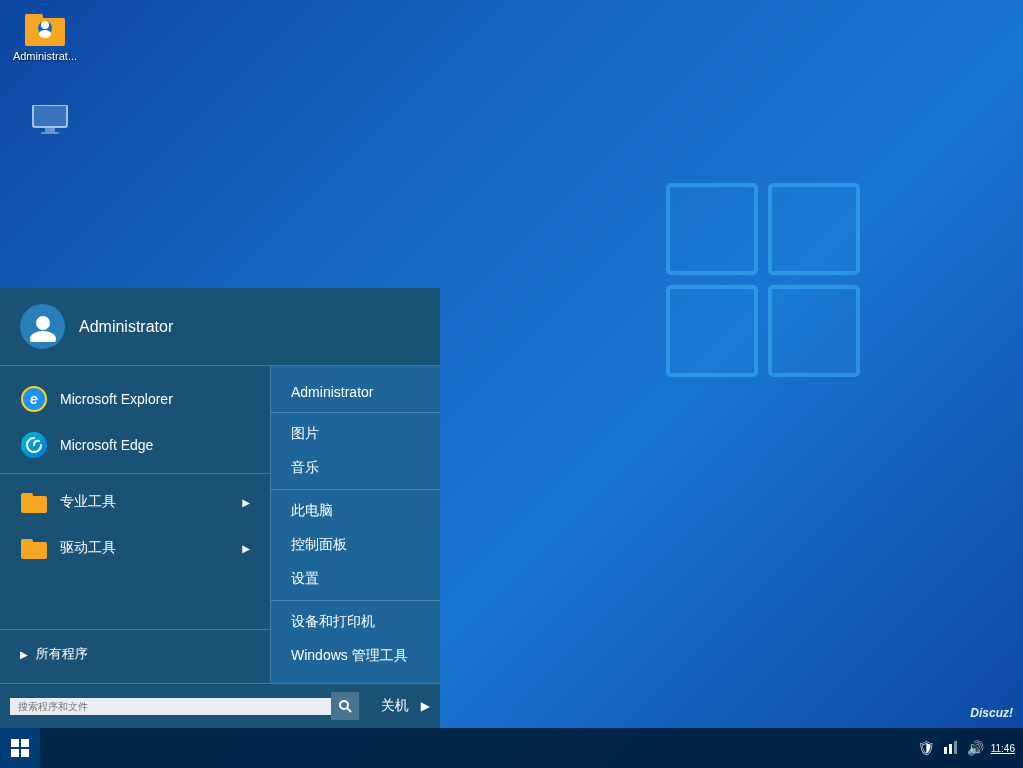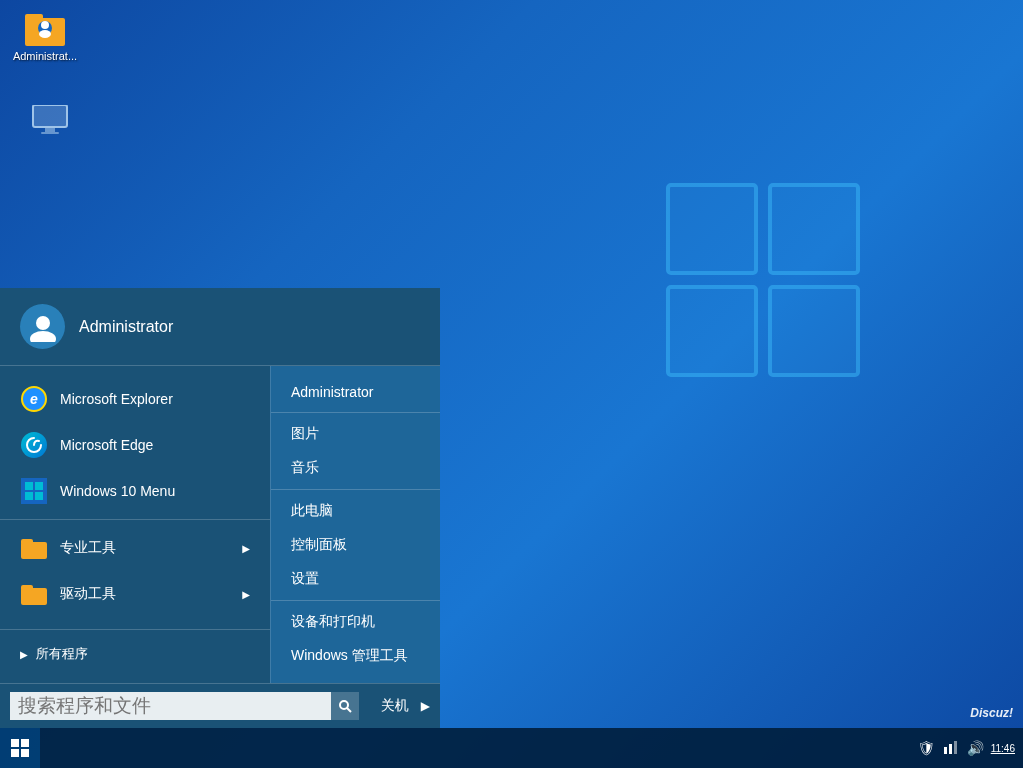--- a/index.html
+++ b/index.html
@@ -217,26 +217,26 @@
     
     .search-bar {
       display: flex;
       align-items: center;
       padding: 8px 10px;
       background: #1a5276;
       border-top: 1px solid rgba(255,255,255,0.2);
     }
     .search-input {
       flex: 1;
-      height: 28px;
+      height: 17px;
       background: rgba(255,255,255,0.9);
       border: none;
       outline: none;
       padding: 8px 8px;
-      font-size: 19px;
+      font-size: 10px;
       color: #333;
     }
     .search-btn {
       width: 28px;
       height: 28px;
       background: rgba(255,255,255,0.2);
       border: none;
       cursor: pointer;
       display: flex;
       align-items: center;
@@ -404,33 +404,20 @@
             <div class="edge-icon">
               <svg width="18" height="18" viewBox="0 0 18 18">
                 <path d="M9 2C5 2 2 5 2 9s3 7 7 7 7-3 7-7" stroke="white" stroke-width="2" fill="none" stroke-linecap="round"></path>
                 <path d="M9 9 C9 6 11 4 14 5" stroke="white" stroke-width="2" fill="none" stroke-linecap="round"></path>
               </svg>
             </div>
           </div>
           <span>Microsoft Edge</span>
         </div>
 
-        <div class="menu-item">
-          <div class="item-icon">
-            <div class="winmenu-icon">
-              <svg width="20" height="20" viewBox="0 0 20 20">
-                <rect x="1" y="1" width="8" height="8" fill="#00bcd4"></rect>
-                <rect x="11" y="1" width="8" height="8" fill="#00bcd4"></rect>
-                <rect x="1" y="11" width="8" height="8" fill="#00bcd4"></rect>
-                <rect x="11" y="11" width="8" height="8" fill="#00bcd4"></rect>
-              </svg>
-            </div>
-          </div>
-          <span>Windows 10 Menu</span>
-        </div>
 
         <div class="menu-separator"></div>
 
         <div class="menu-item">
           <div class="item-icon">
             <svg width="26" height="22" viewBox="0 0 26 22">
               <rect x="0" y="5" width="26" height="17" rx="2" fill="#f5a623"></rect>
               <rect x="0" y="2" width="12" height="6" rx="2" fill="#f5a623"></rect>
             </svg>
           </div>

